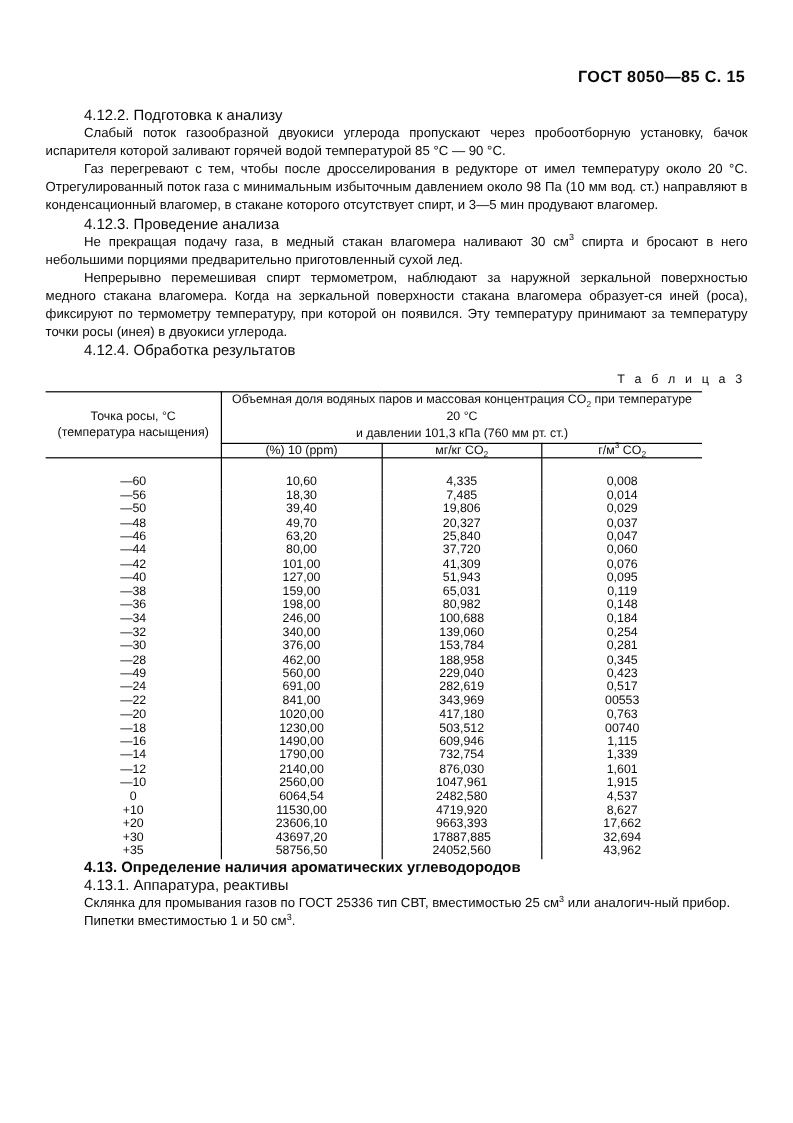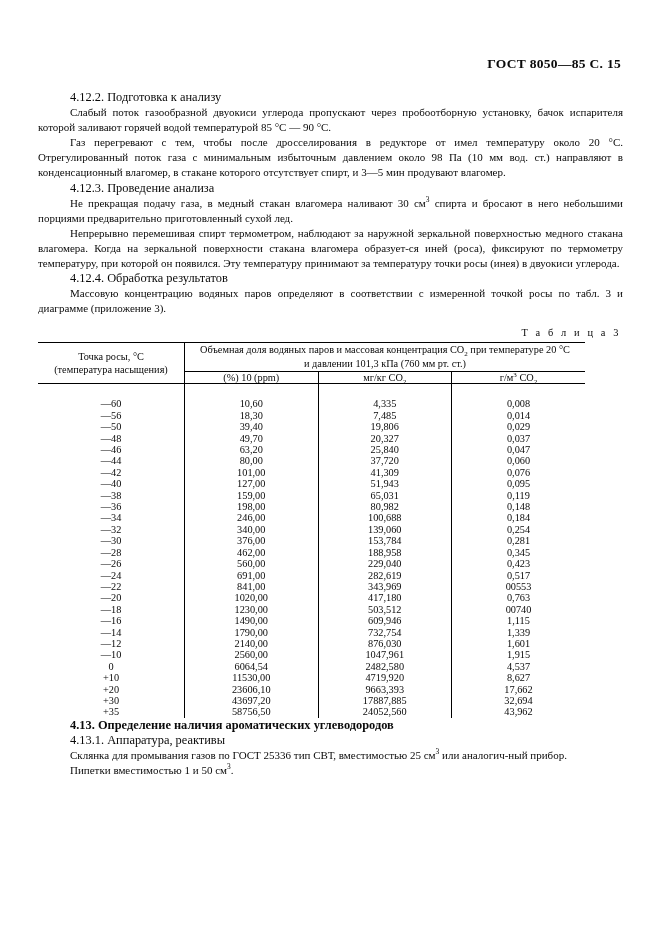--- a/index.html
+++ b/index.html
@@ -5,21 +5,21 @@
   html, body {
     margin: 0;
     padding: 0;
     background: #ffffff;
   }
   .page {
     position: relative;
     width: 661px;
     height: 912px;
     background: #ffffff;
-    font-family: Liberation Serif, serif;
+    font-family: Liberation Sans, sans-serif;
     color: #0a0a0a;
     overflow: hidden;
     box-sizing: border-box;
   }
   .content {
     position: absolute;
     left: 38px;
     top: 0;
     width: 585px;
   }
@@ -134,21 +134,20 @@
 
     <p class="heading-num body first">4.12.2.   Подготовка к анализу</p>
     <p class="body">Слабый поток газообразной двуокиси углерода пропускают через пробоотборную установку, бачок испарителя которой заливают горячей водой температурой 85&nbsp;°С — 90&nbsp;°С.</p>
     <p class="body">Газ перегревают с тем, чтобы после дросселирования в редукторе от имел температуру около 20&nbsp;°С. Отрегулированный поток газа с минимальным избыточным давлением около 98 Па (10 мм вод. ст.) направляют в конденсационный влагомер, в стакане которого отсутствует спирт, и 3—5 мин продувают влагомер.</p>
 
     <p class="heading-num">4.12.3.   Проведение анализа</p>
     <p class="body">Не прекращая подачу газа, в медный стакан влагомера наливают 30 см<sup>3</sup> спирта и бросают в него небольшими порциями предварительно приготовленный сухой лед.</p>
     <p class="body">Непрерывно перемешивая спирт термометром, наблюдают за наружной зеркальной поверхностью медного стакана влагомера. Когда на зеркальной поверхности стакана влагомера образует-ся иней (роса), фиксируют по термометру температуру, при которой он появился. Эту температуру принимают за температуру точки росы (инея) в двуокиси углерода.</p>
 
     <p class="heading-num">4.12.4.   Обработка результатов</p>
-    <p class="body">Массовую концентрацию водяных паров определяют в соответствии с измеренной точкой росы по табл. 3 и диаграмме (приложение 3).</p>
 
     <div class="table-caption">Т а б л и ц а  3</div>
 
     <div class="tbl-wrap">
       <table class="t3">
         <thead>
           <tr>
             <th class="col-dew bt-thick bb-thick br-thin" rowspan="2">
               <div>Точка росы, °С</div>
               <div>(температура насыщения)</div>
@@ -243,21 +242,21 @@
               <td class="c-num br-thin">153,784</td>
               <td class="c-num">0,281</td>
             </tr>
             <tr class="data">
               <td class="c-dew br-thin">—28</td>
               <td class="c-num br-thin">462,00</td>
               <td class="c-num br-thin">188,958</td>
               <td class="c-num">0,345</td>
             </tr>
             <tr class="data">
-              <td class="c-dew br-thin">—26</td>
+              <td class="c-dew br-thin">—49</td>
               <td class="c-num br-thin">560,00</td>
               <td class="c-num br-thin">229,040</td>
               <td class="c-num">0,423</td>
             </tr>
             <tr class="data">
               <td class="c-dew br-thin">—24</td>
               <td class="c-num br-thin">691,00</td>
               <td class="c-num br-thin">282,619</td>
               <td class="c-num">0,517</td>
             </tr>

